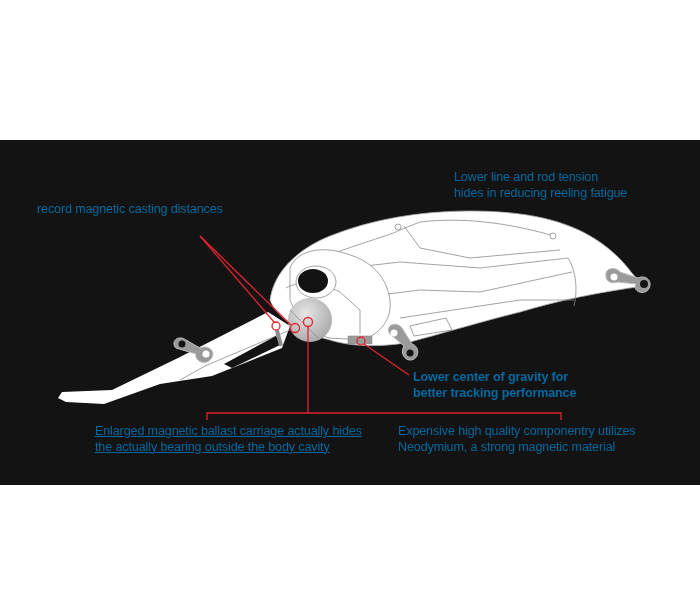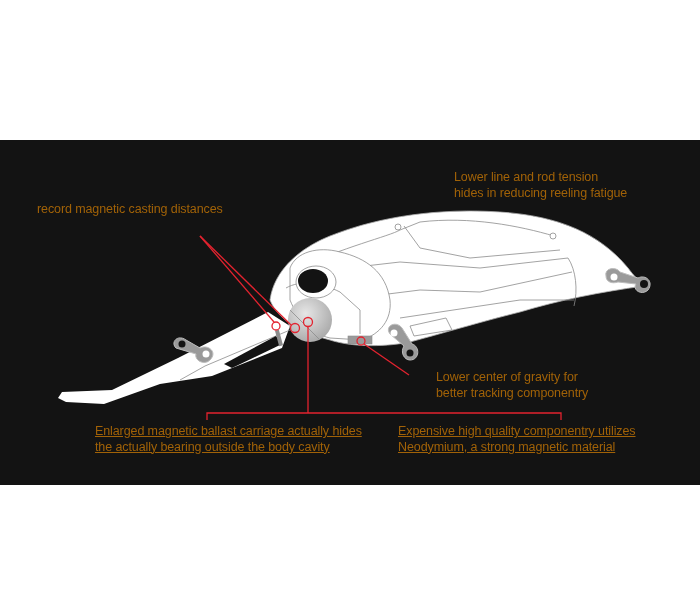--- a/index.html
+++ b/index.html
@@ -1,19 +1,19 @@
 <!DOCTYPE html>
 <html><head>
 <meta charset="utf-8">
 <style>
   html,body{margin:0;padding:0;background:#ffffff;}
   body{width:700px;height:600px;position:relative;overflow:hidden;font-family:"Liberation Sans",sans-serif;}
   .panel{position:absolute;left:0;top:140px;width:700px;height:345px;background:#131313;}
   .diagram{position:absolute;left:0;top:0;width:700px;height:600px;}
-  .label{position:absolute;color:#a16207;font-size:12.5px;line-height:15.5px;letter-spacing:-0.1px;white-space:nowrap;}
+  .label{position:absolute;color:#0369a1;font-size:12.5px;line-height:15.5px;letter-spacing:-0.1px;white-space:nowrap;}
   .label span{display:block;}
 </style>
 </head>
 <body>
 
 <div class="panel"></div>
 
 <svg class="diagram" viewBox="0 0 700 600" xmlns="http://www.w3.org/2000/svg">
 
   <g>
@@ -91,26 +91,26 @@
 
 <div class="label" style="left:37px;top:202px;">
   <span>record magnetic casting distances</span>
 </div>
 
 <div class="label" style="left:454px;top:170px;">
   <span>Lower line and rod tension</span>
   <span>hides in reducing reeling fatigue</span>
 </div>
 
-<div class="label" style="left:436px;top:370px;">
+<div class="label" style="left:413px;top:370px;font-weight:bold;">
   <span>Lower center of gravity for</span>
-  <span>better tracking componentry</span>
+  <span>better tracking performance</span>
 </div>
 
 <div class="label" style="left:95px;top:424px;text-decoration:underline;">
   <span>Enlarged magnetic ballast carriage actually hides</span>
   <span>the actually bearing outside the body cavity</span>
 </div>
 
-<div class="label" style="left:398px;top:424px;text-decoration:underline;">
+<div class="label" style="left:398px;top:424px;">
   <span>Expensive high quality componentry utilizes</span>
   <span>Neodymium, a strong magnetic material</span>
 </div>
 
 </body></html>

